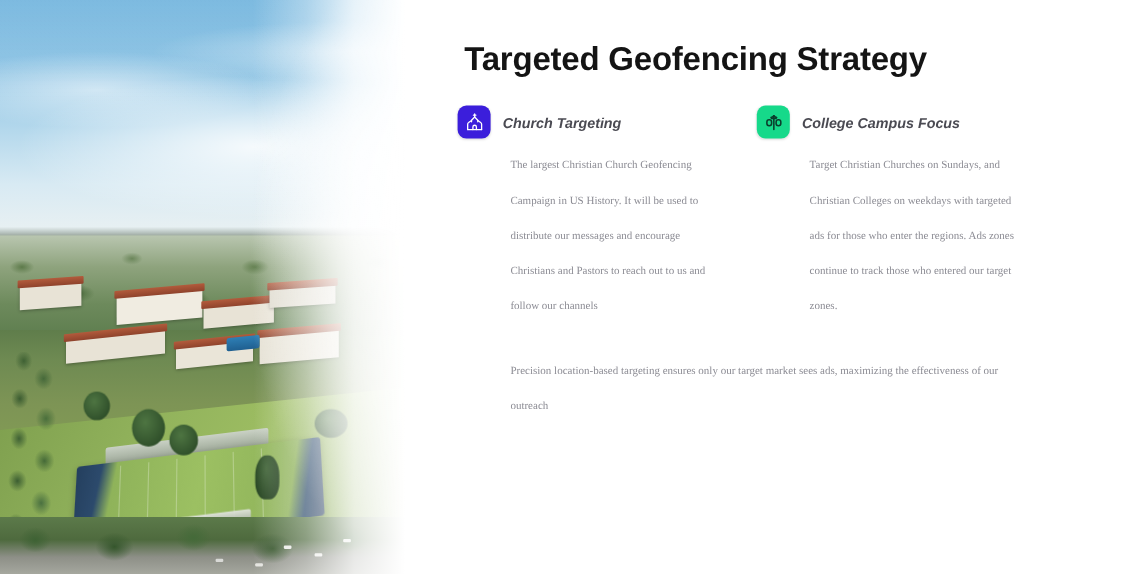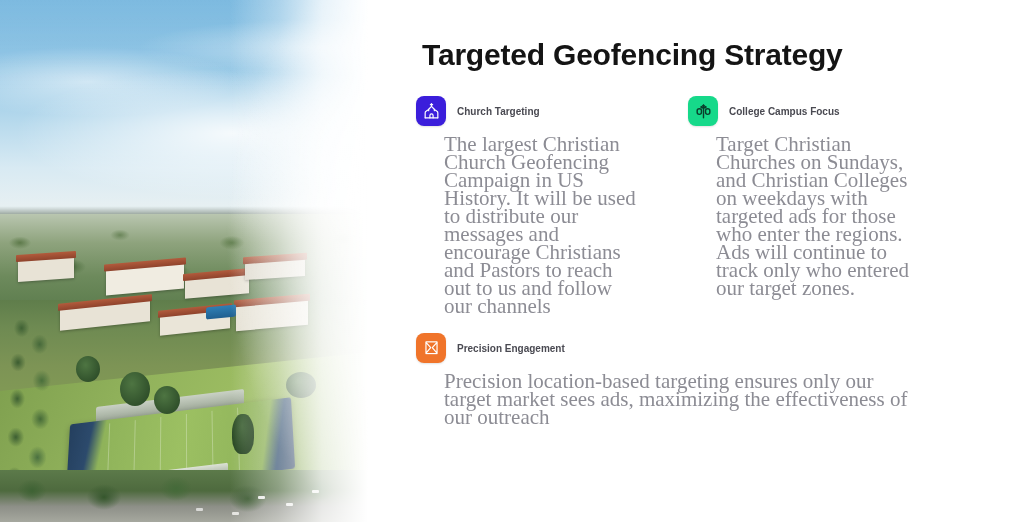--- a/index.html
+++ b/index.html
@@ -289,31 +289,32 @@
     width: 30px;
     height: 30px;
     border-radius: 8px;
     flex: 0 0 30px;
     display: flex;
     align-items: center;
     justify-content: center;
     box-shadow: 0 1px 2px rgba(0,0,0,.12);
   }
   .card-title {
-    font-size: 10px;
+    font-size: 13px;
     font-weight: bold;
     color: #4a4a52;
     white-space: nowrap;
+    font-style: italic;
   }
   .card-body {
     margin-top: 9px;
-    margin-left: 28px;
+    margin-left: 48px;
     font-family: "Liberation Serif", serif;
-    font-size: 21px;
-    line-height: 18px;
+    font-size: 10px;
+    line-height: 32px;
     color: #8c8c94;
     width: 196px;
   }
   .card.wide .card-body {
     width: 470px;
   }
   .row-two {
     margin-top: 18px;
   }
   .summary {
@@ -423,39 +424,28 @@
                 <path d="M12 4.2v15.6"></path>
                 <path d="M9.4 7.2h5.2"></path>
                 <rect x="4" y="8.6" width="5.4" height="7" rx="2.6"></rect>
                 <rect x="14.6" y="8.6" width="5.4" height="7" rx="2.6"></rect>
                 <path d="M12 4.2c-1 .9-2 1.6-3.2 2"></path>
                 <path d="M12 4.2c1 .9 2 1.6 3.2 2"></path>
               </svg>
             </div>
             <div class="card-title">College Campus Focus</div>
           </div>
-          <div class="card-body">Target Christian Churches on Sundays, and Christian Colleges on weekdays with targeted ads for those who enter the regions. Ads will continue to track only who entered our target zones.</div>
+          <div class="card-body">Target Christian Churches on Sundays, and Christian Colleges on weekdays with targeted ads for those who enter the regions. Ads zones continue to track those who entered our target zones.</div>
         </div>
 
       </div>
 
       <div class="card-row row-two">
 
         <div class="card wide">
-          <div class="card-head">
-            <div class="icon-box" style="background:#f0742a">
-              <svg width="19" height="19" viewBox="0 0 24 24" fill="none" stroke="#ffffff" stroke-width="1.5" stroke-linejoin="round">
-                <path d="M5 4.2 11 11 5 17.8Z"></path>
-                <path d="M19 4.2 13 11l6 6.8Z"></path>
-                <path d="M4.6 3.6h14.8"></path>
-                <path d="M4.6 18.4h14.8"></path>
-              </svg>
-            </div>
-            <div class="card-title">Precision Engagement</div>
-          </div>
           <div class="card-body">Precision location-based targeting ensures only our target market sees ads, maximizing the effectiveness of our outreach</div>
         </div>
       </div>
 
     </div>
 
 
   </div>
 </div>
 

